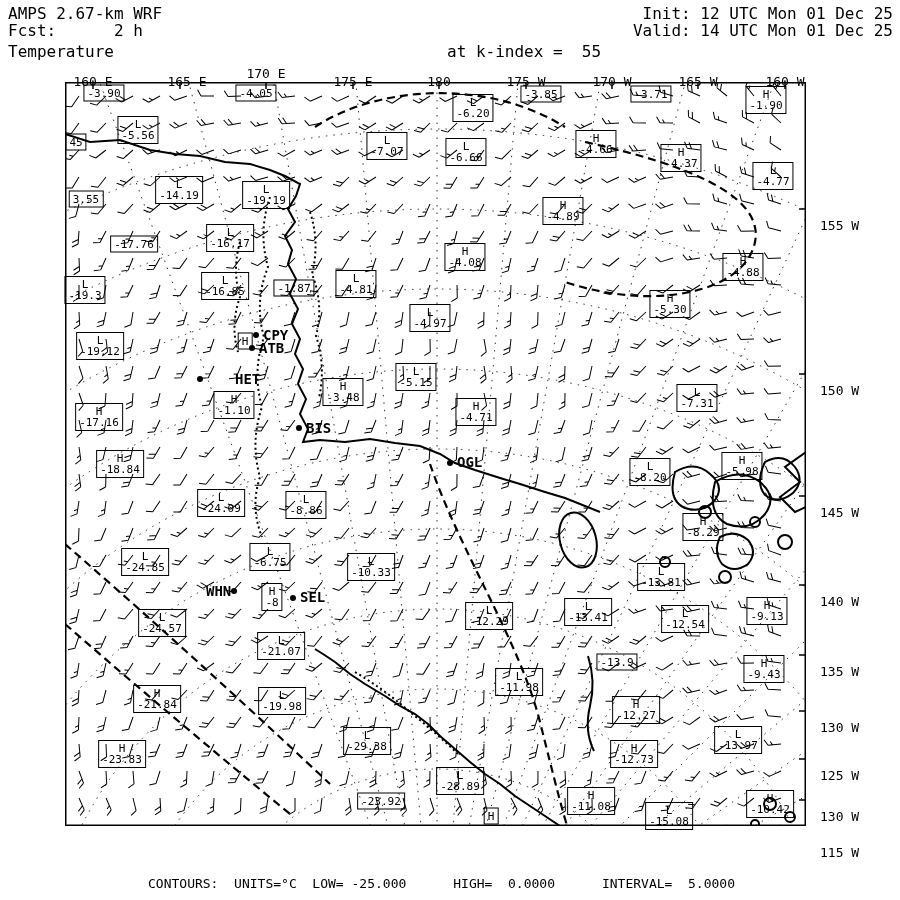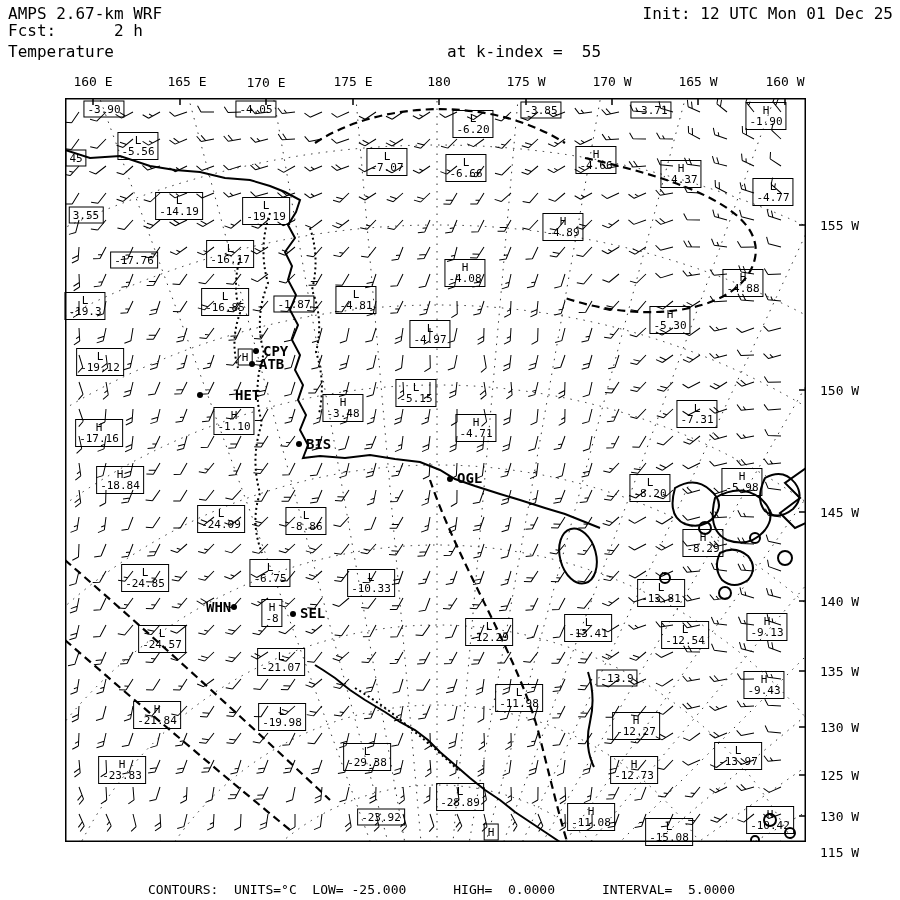--- a/index.html
+++ b/index.html
@@ -1,45 +1,46 @@
 <!DOCTYPE html>
 <html><head>
 <meta charset="utf-8">
 <style>
   html,body{margin:0;padding:0;background:#fff;}
   .page{position:relative;width:900px;height:900px;background:#ffffff;overflow:hidden;
         font-family:"DejaVu Sans Mono",monospace;color:#000;}
   .hdr{position:absolute;white-space:pre;font-size:16px;line-height:16px;}
-  .map{position:absolute;left:65px;top:98px;width:741px;height:624px;border-radius:16px;}
+  .map{position:absolute;left:65px;top:82px;width:741px;height:624px;border-radius:16px;}
   .map svg{position:absolute;left:0;top:0;}
   .axis-label{position:absolute;font-size:13px;transform:translate(-50%,-50%);white-space:pre;}
   .axis-label-r{position:absolute;font-size:13px;transform:translate(0,-50%);white-space:pre;}
   .ext{position:absolute;transform:translate(-50%,-50%);border:1px solid #000;
        background:transparent;font-size:11px;line-height:11px;padding:2px 3px;
        text-align:center;white-space:nowrap;}
   .station{position:absolute;font-size:14px;font-weight:bold;transform:translate(0,-50%);white-space:pre;}
   .stdot{position:absolute;width:6px;height:6px;background:#000;border-radius:50%;
          transform:translate(-50%,-50%);}
-  .footer{position:absolute;left:148px;top:876px;font-size:13px;white-space:pre;margin-top:6px;}
+  .footer{position:absolute;left:148px;top:876px;font-size:13px;white-space:pre;}
 </style>
 </head>
 <body>
 
 <div class="page">
 
   <div class="hdr" style="left:8px;top:6px;">AMPS 2.67-km WRF</div>
   <div class="hdr" style="left:8px;top:23px;">Fcst:      2 h</div>
   <div class="hdr" style="left:8px;top:44px;">Temperature</div>
   <div class="hdr" style="left:415px;top:44px;margin-left:32px;">at k-index =  55</div>
   <div class="hdr" style="right:7px;top:6px;text-align:right;">Init: 12 UTC Mon 01 Dec 25</div>
+  <div class="hdr" style="right:7px;top:23px;text-align:right;">Valid: 14 UTC Mon 01 Dec 25</div>
 
   <div id="axis-top">
       <div class="axis-label" style="left: 93px; top: 81px;">160 E</div>
       <div class="axis-label" style="left: 180px; top: 81px; margin-left: 7px;">165 E</div>
-      <div class="axis-label" style="left: 266px; top: 82px; text-align: center;">170 E</div>
+      <div class="axis-label" style="left: 266px; top: 73px; text-align: center;">170 E</div>
       <div class="axis-label" style="left: 353px; top: 81px;">175 E</div>
       <div class="axis-label" style="left: 439px; top: 81px;">180</div>
       <div class="axis-label" style="left: 526px; top: 81px;">175 W</div>
       <div class="axis-label" style="left: 612px; top: 81px;">170 W</div>
       <div class="axis-label" style="left: 698px; top: 81px;">165 W</div>
       <div class="axis-label" style="left: 785px; top: 81px;">160 W</div>
     </div>
   <div id="axis-right">
       <div class="axis-label-r" style="left: 820px; top: 225px;">155 W</div>
       <div class="axis-label-r" style="left: 820px; top: 390px;">150 W</div>

